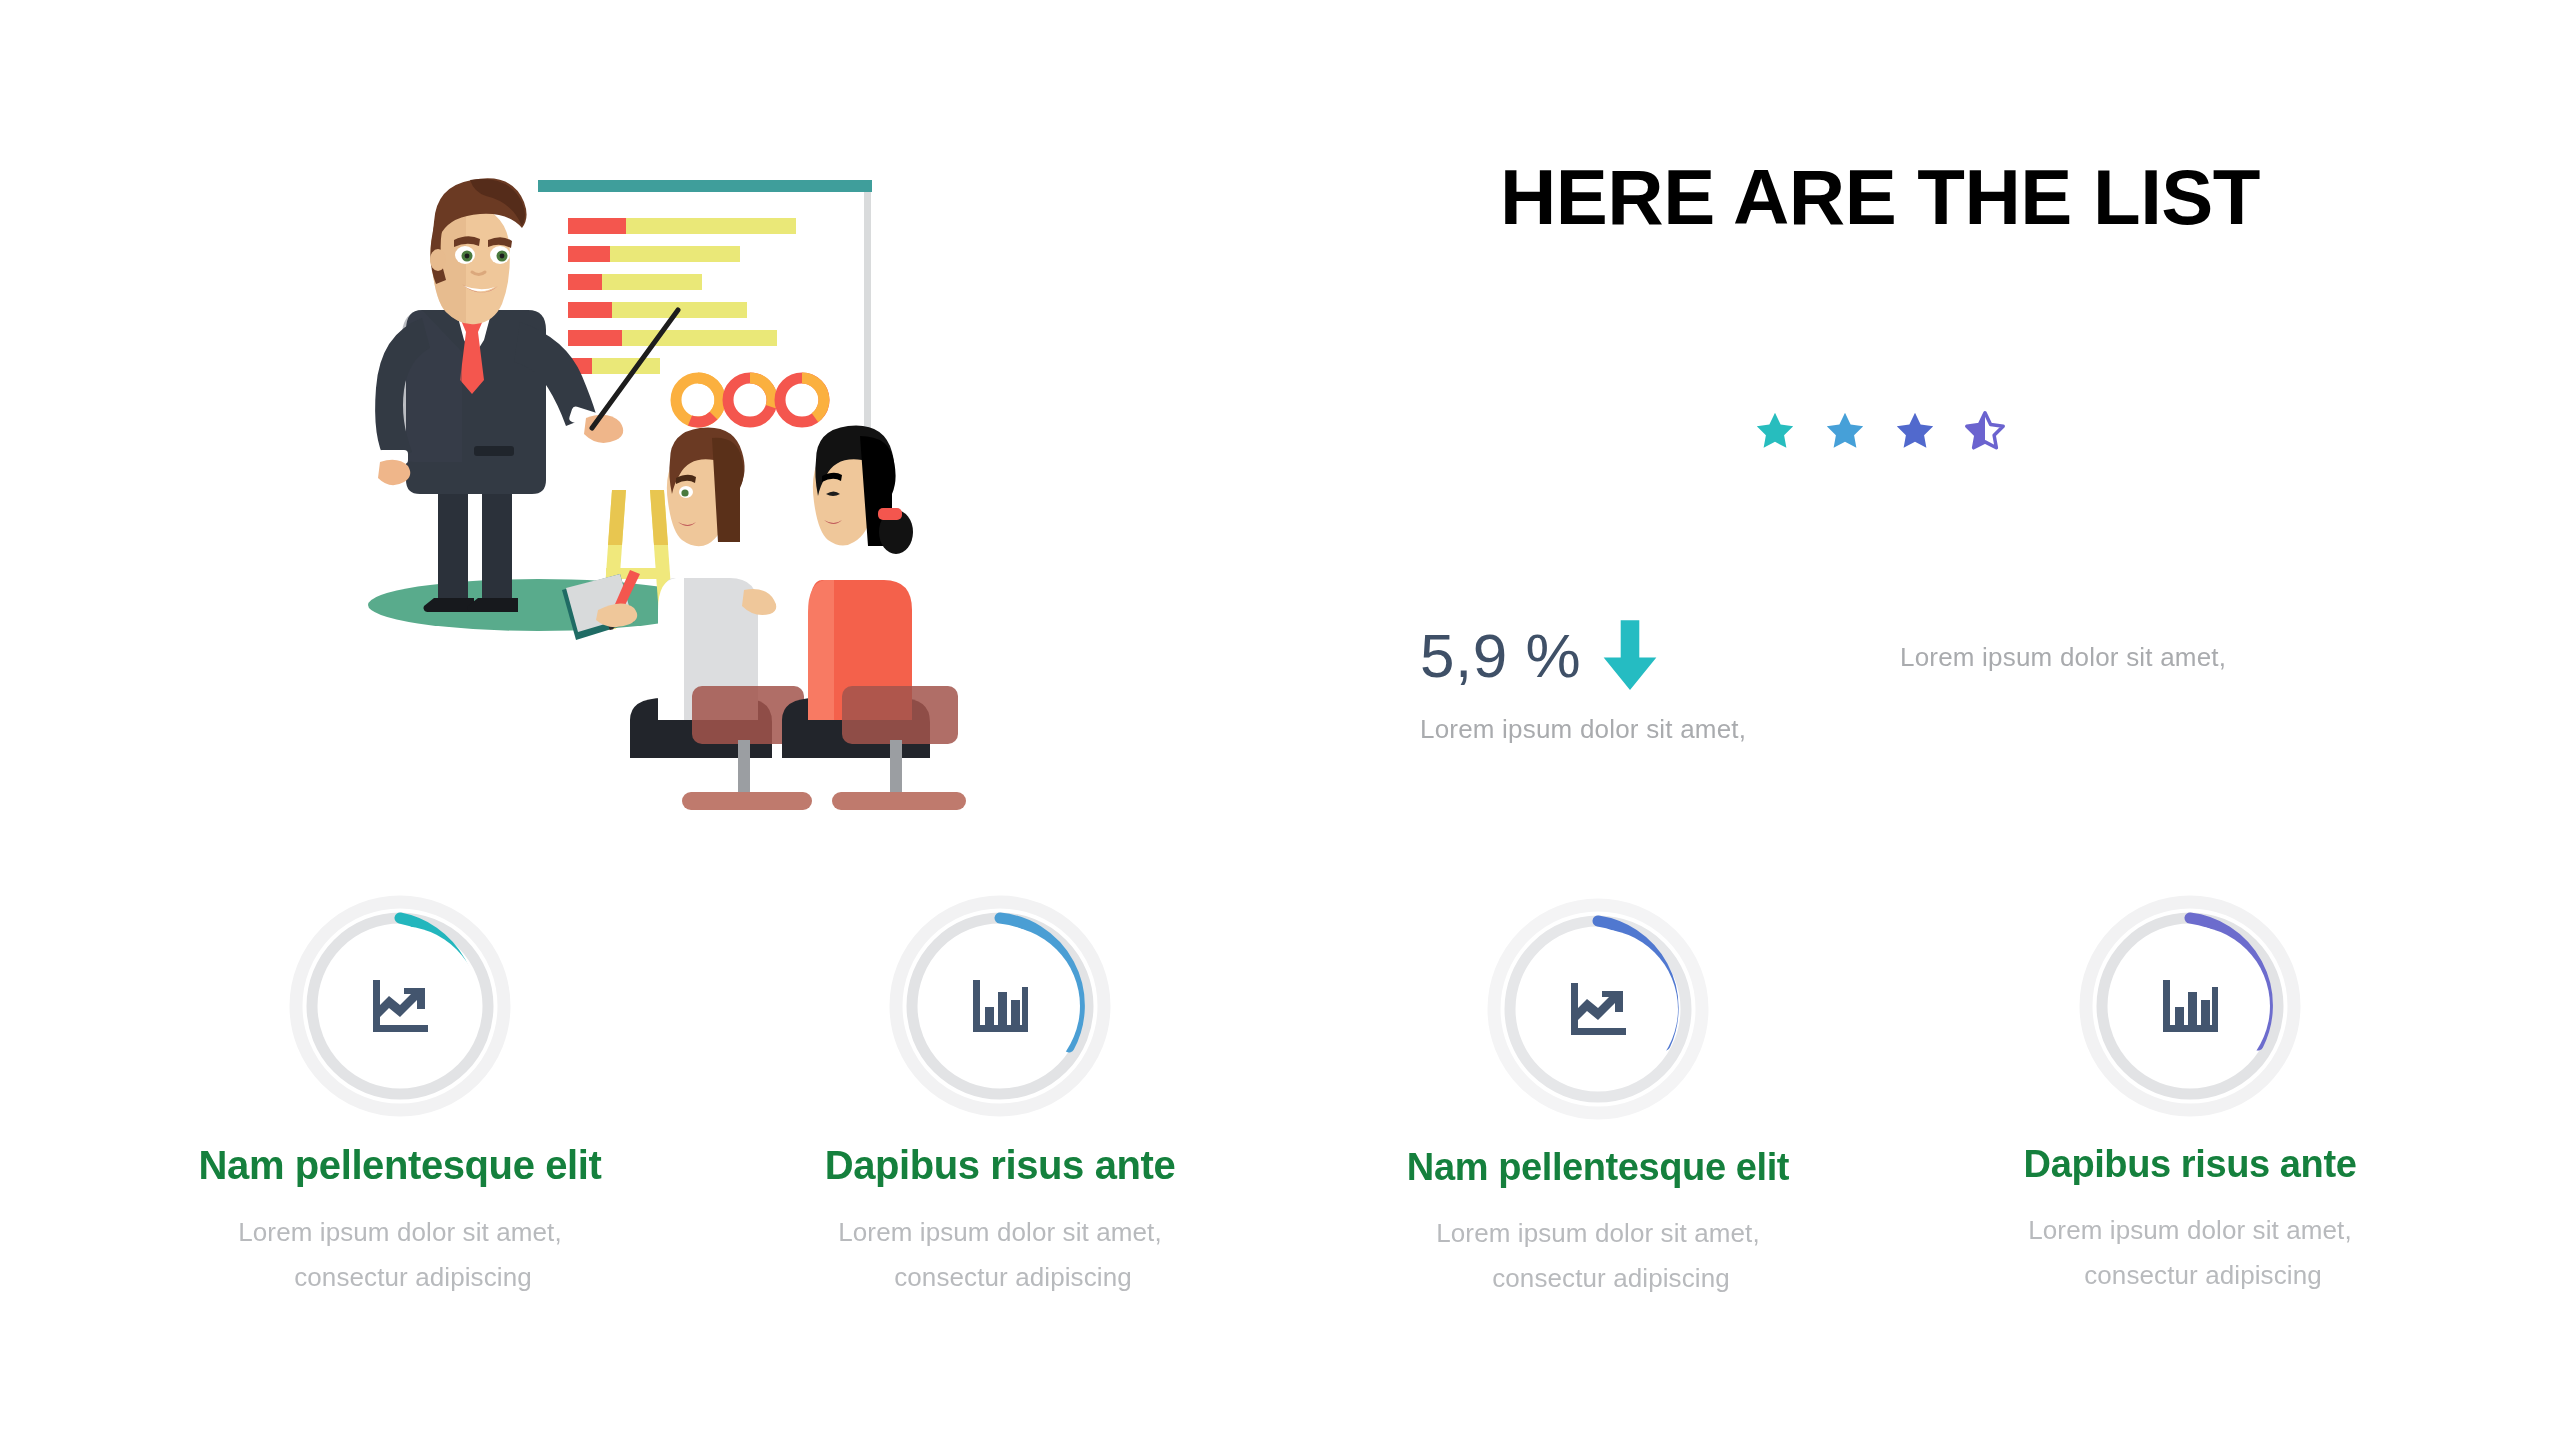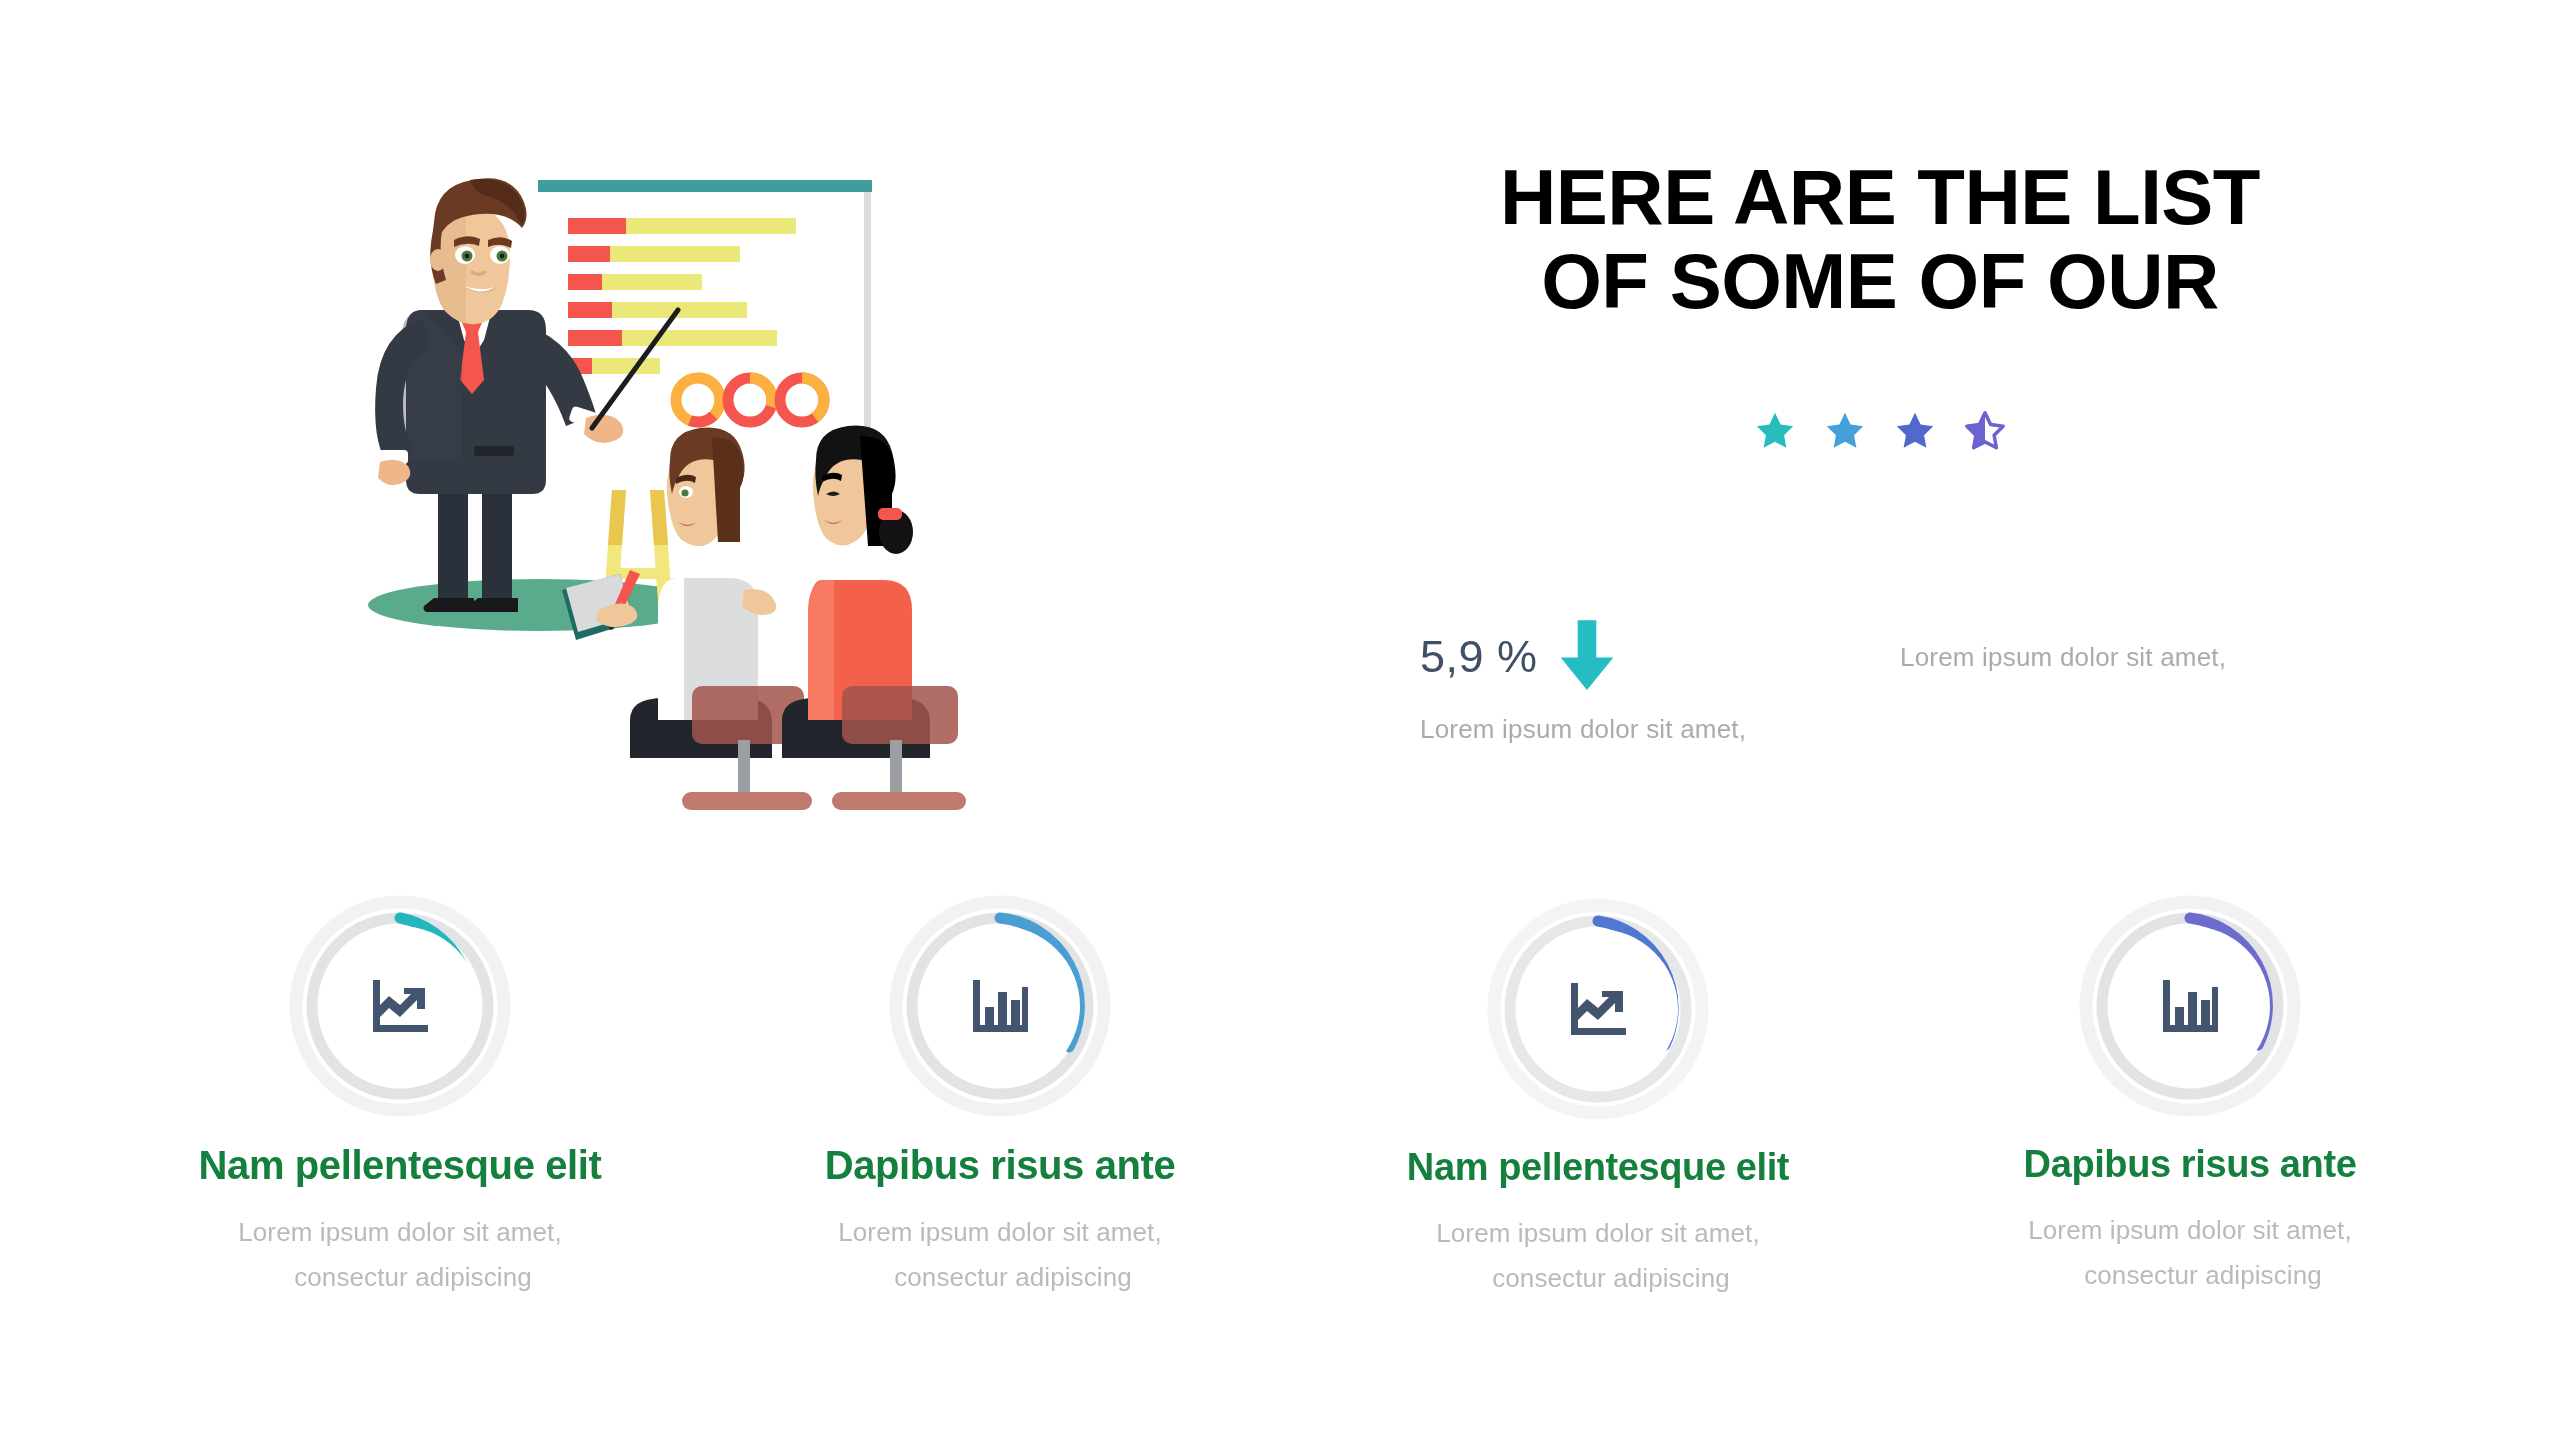--- a/index.html
+++ b/index.html
@@ -31,21 +31,21 @@
     position: absolute; left: 1420px; top: 410px; width: 920px;
     display: flex; justify-content: center; align-items: center; gap: 28px;
   }
   .star { width: 42px; height: 42px; display: block; }
 
   
   .stats { position: absolute; left: 1420px; top: 620px; width: 1010px; display: flex; }
   .stat { width: 480px; }
   .stat-row { display: flex; align-items: center; gap: 18px; }
   .stat-value {
-    font-size: 45px; font-weight: 400; color: #3f5067; line-height: 1;
+    font-size: 62px; font-weight: 400; color: #3f5067; line-height: 1;
     letter-spacing: 0.5px; white-space: nowrap;
   }
   .arrow-down { width: 62px; height: 72px; display: block; flex: none; }
   .stat-sub {
     margin-top: 22px; font-size: 26px; color: #a9abae; font-weight: 400;
     letter-spacing: 0.2px; white-space: nowrap;
   }
 
   
   .cards { position: absolute; left: 0; top: 895px; width: 2560px; height: 430px; }
@@ -220,21 +220,20 @@
         <path d="M300 410 l10 4 l-24 50 l-8 -4 z" fill="#f4564e"></path>
         <path d="M276 460 l10 4 l-5 9 z" fill="#2b2b2b"></path>
         <path d="M268 450 q24 -12 36 -2 q8 10 -4 16 q-20 8 -34 -4 z" fill="#efc79a"></path>
         <path d="M280 470 q22 -6 34 6 l-6 14 q-16 -10 -32 -6 z" fill="#ffffff"></path>
       </g>
     </svg>
   </div>
 
   <div class="headline">
     <div class="hl-line">HERE ARE THE LIST</div>
-    <div class="hl-line">OF SOME OF OUR</div>
   </div>
 
   <div class="stars">
     <svg class="star" viewBox="0 0 24 24">
       <path d="M12 1.6 L15.2 8.3 L22.4 9.3 L17.2 14.4 L18.5 21.6 L12 18.2 L5.5 21.6 L6.8 14.4 L1.6 9.3 L8.8 8.3 Z" fill="#27bdbe"></path>
     </svg>
     <svg class="star" viewBox="0 0 24 24">
       <path d="M12 1.6 L15.2 8.3 L22.4 9.3 L17.2 14.4 L18.5 21.6 L12 18.2 L5.5 21.6 L6.8 14.4 L1.6 9.3 L8.8 8.3 Z" fill="#46a0d8"></path>
     </svg>
     <svg class="star" viewBox="0 0 24 24">

